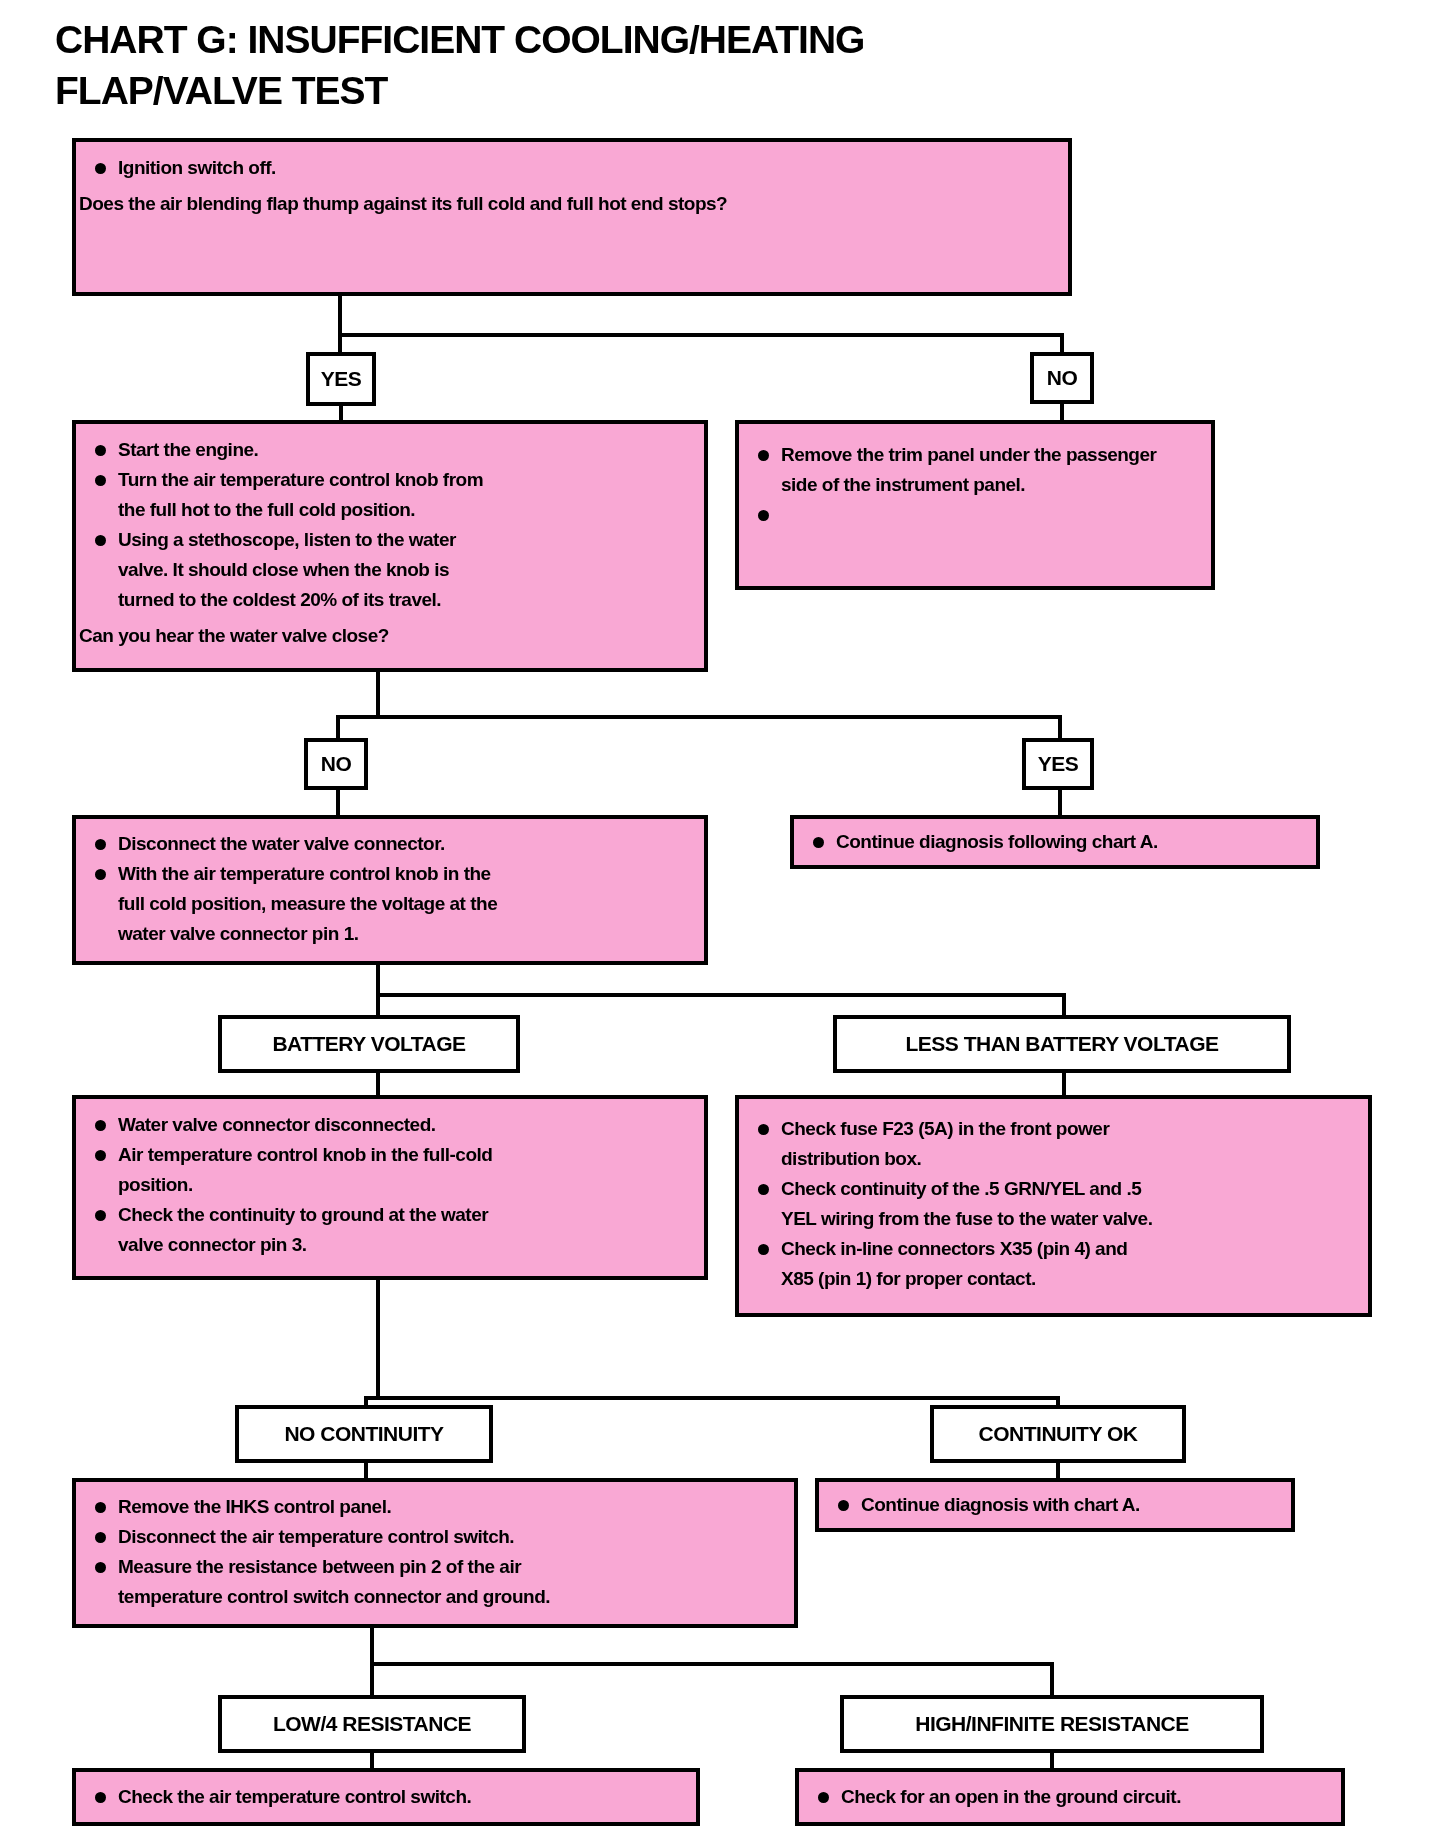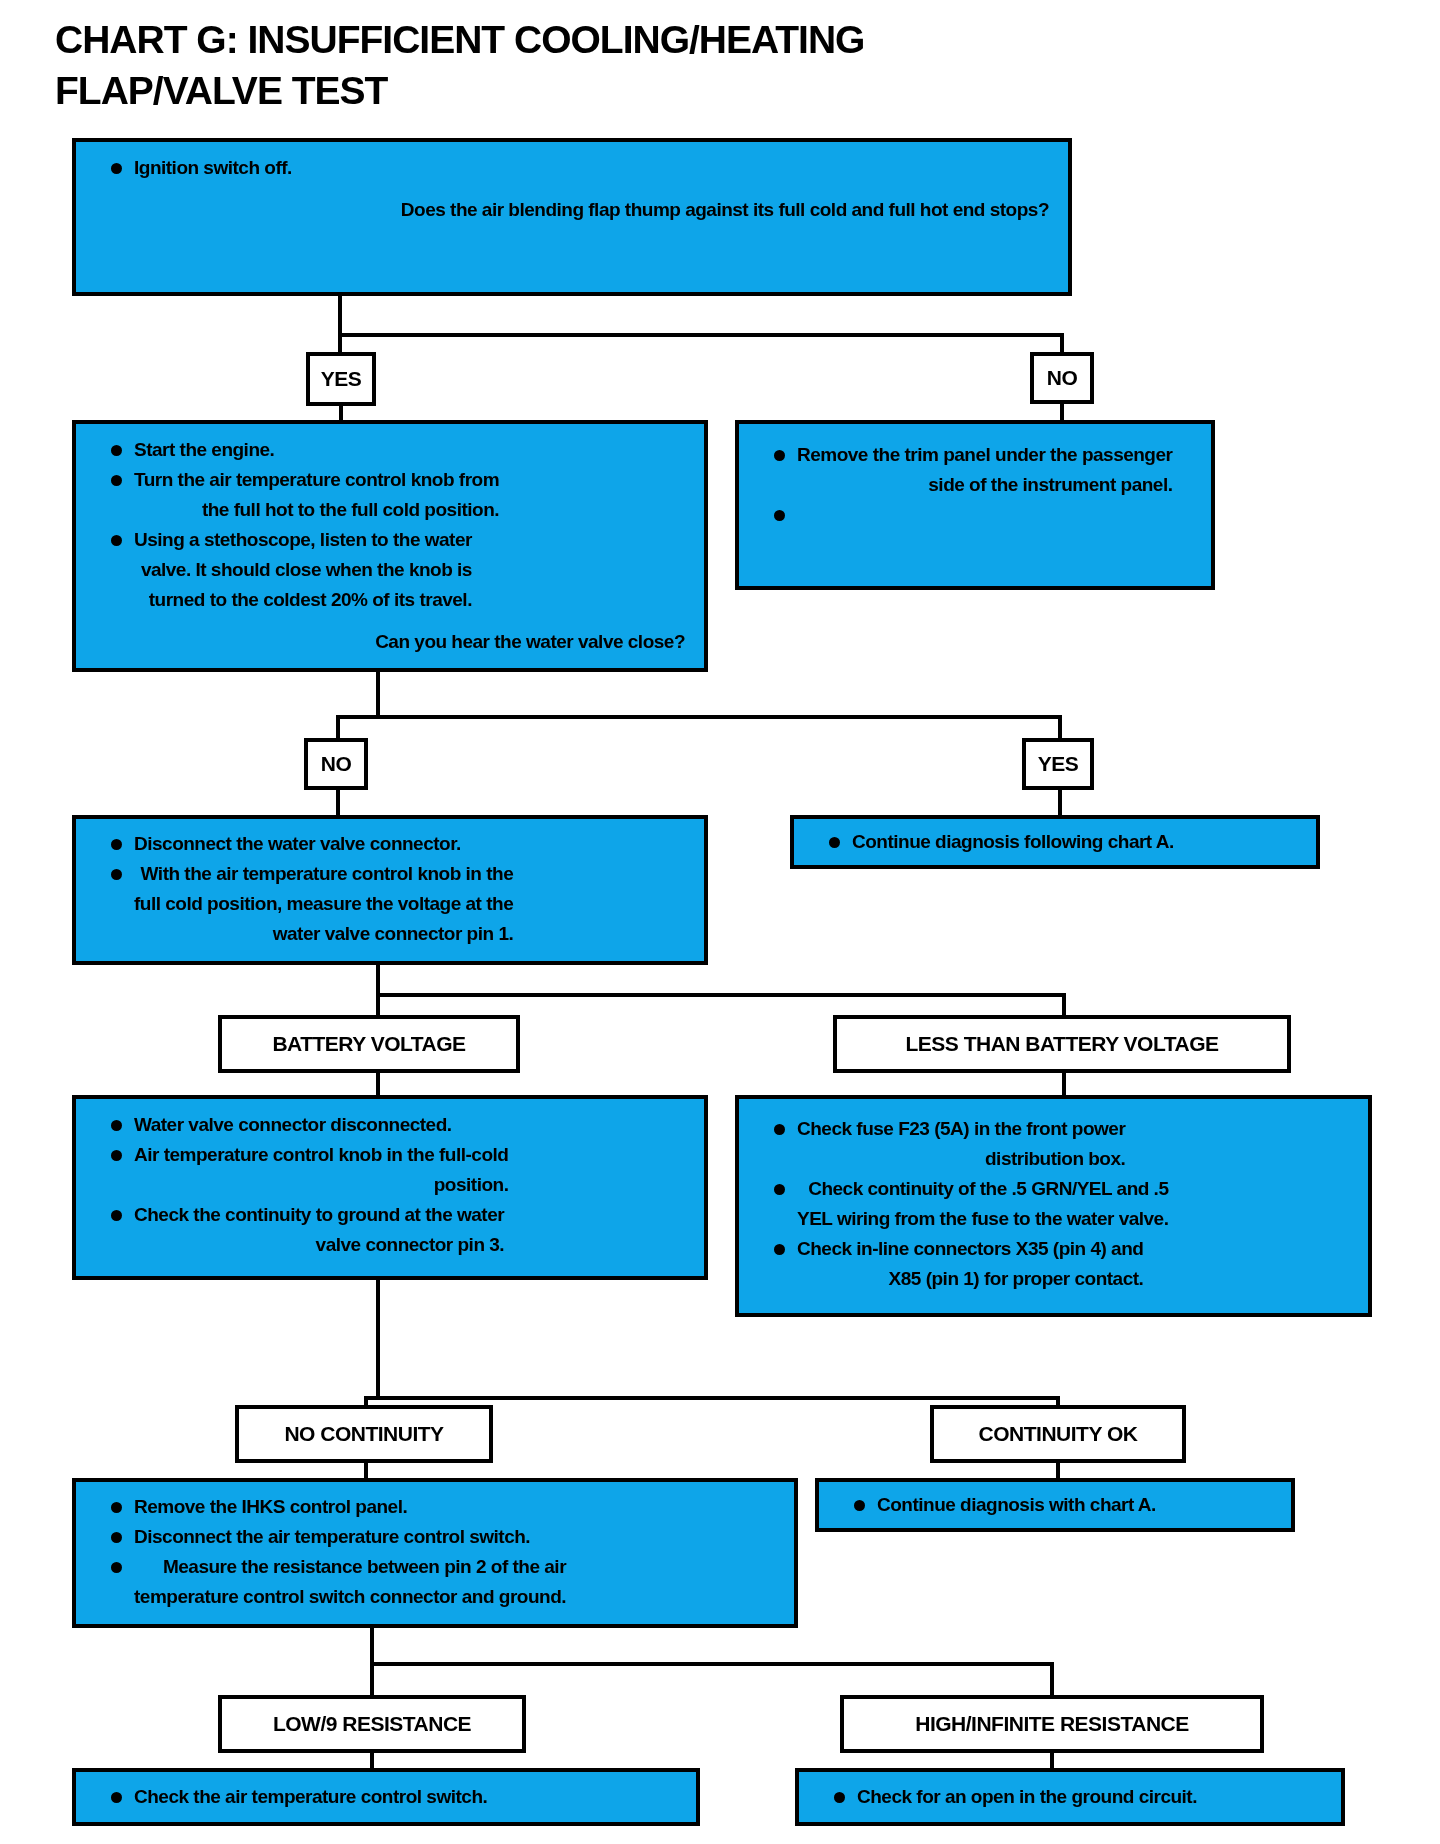--- a/index.html
+++ b/index.html
@@ -1,24 +1,24 @@
 <!DOCTYPE html>
 <html><head>
 <meta charset="utf-8">
 <style>
   html,body{margin:0;padding:0;background:#ffffff;}
   body{width:1440px;height:1844px;position:relative;font-family:"Liberation Sans",sans-serif;color:#000;}
   .page{position:absolute;inset:0;background:#ffffff;border-radius:27px;}
   .title{position:absolute;left:55px;top:14px;font-size:39px;font-weight:bold;letter-spacing:-1px;line-height:51px;color:#000;}
   .title .tline{display:block;white-space:nowrap;}
-  .fbox{position:absolute;box-sizing:border-box;border:4px solid #000;background:#0ea5e9;padding:11px 19px;font-size:19px;font-weight:bold;letter-spacing:-0.5px;line-height:30px;text-align:right;}
+  .fbox{position:absolute;box-sizing:border-box;border:4px solid #000;background:#f9a8d4;padding:11px 3px;font-size:19px;font-weight:bold;letter-spacing:-0.5px;line-height:30px;}
   .row{display:flex;align-items:flex-start;padding-left:16px;}
   .dot{width:11px;height:11px;border-radius:50%;background:#000;flex:0 0 11px;margin:10px 12px 0 0;}
   .bt{white-space:pre-line;}
-  .q{padding-left:0;margin-top:12px;white-space:pre-line;}
+  .q{padding-left:0;margin-top:6px;white-space:pre-line;}
   .lbox{position:absolute;box-sizing:border-box;border:4px solid #000;background:#fff;display:flex;align-items:center;justify-content:center;font-size:21px;font-weight:bold;letter-spacing:-0.5px;white-space:nowrap;}
   .seg{position:absolute;background:#000;}
 </style>
 </head>
 <body>
 
 <div class="page">
 
   <div class="title">
     <span class="tline">CHART G: INSUFFICIENT COOLING/HEATING</span>
@@ -174,21 +174,21 @@
     </div>
   </div>
 
   <div class="fbox" style="left:815px;top:1478px;width:480px;height:54px;padding-top:8px">
     <div class="row">
       <span class="dot"></span>
       <span class="bt">Continue diagnosis with chart A.</span>
     </div>
   </div>
 
-  <div class="lbox" style="left:218px;top:1695px;width:308px;height:58px">LOW/9 RESISTANCE</div>
+  <div class="lbox" style="left:218px;top:1695px;width:308px;height:58px">LOW/4 RESISTANCE</div>
   <div class="lbox" style="left:840px;top:1695px;width:424px;height:58px">HIGH/INFINITE RESISTANCE</div>
 
   <div class="fbox" style="left:72px;top:1768px;width:628px;height:58px;padding-top:10px">
     <div class="row">
       <span class="dot"></span>
       <span class="bt">Check the air temperature control switch.</span>
     </div>
   </div>
   <div class="fbox" style="left:795px;top:1768px;width:550px;height:58px;padding-top:10px">
     <div class="row">

